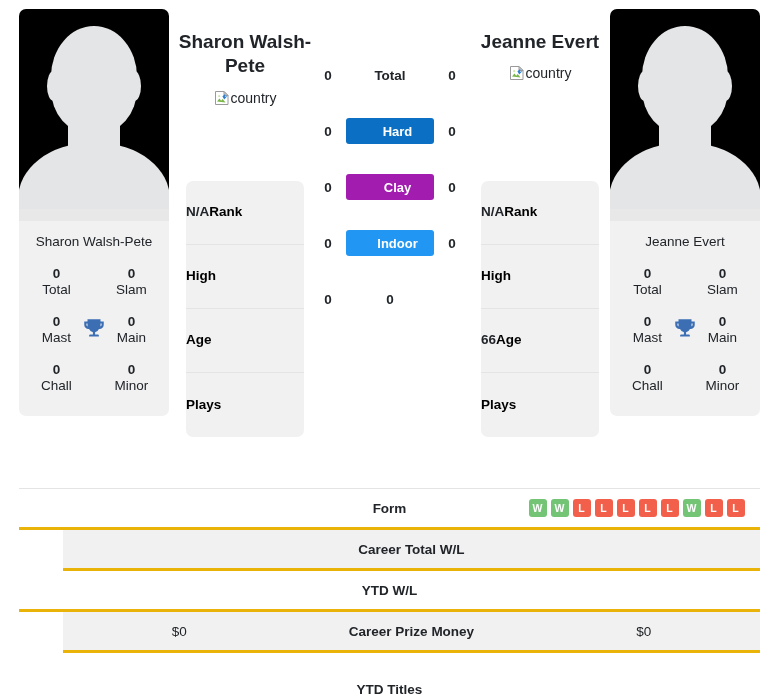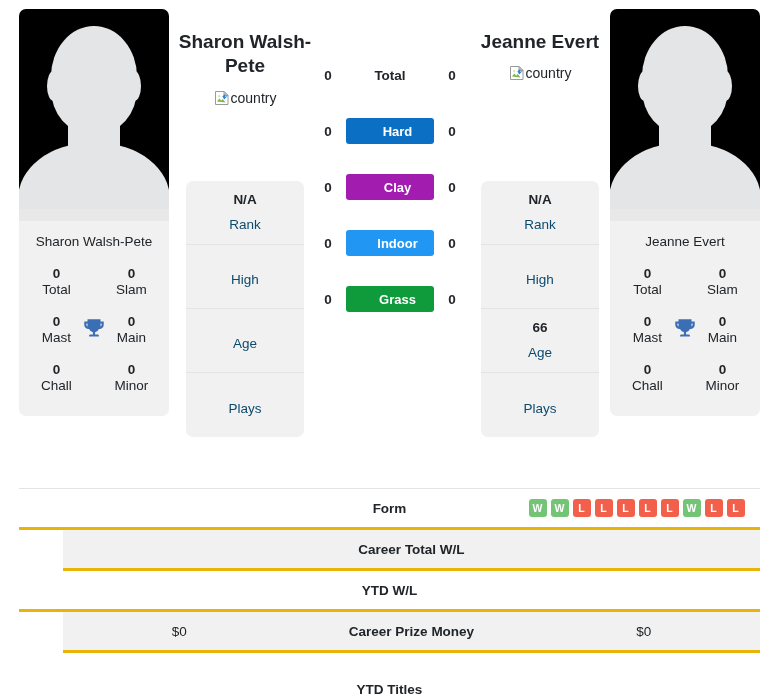--- a/index.html
+++ b/index.html
@@ -155,36 +155,35 @@
     width: 118px;
     background: #f1f1f1;
     border-radius: 7px;
     overflow: hidden;
   }
   .info-card.left  { left: 186px; }
   .info-card.right { left: 481px; }
   .info-row {
     height: 64px;
     display: flex;
-    flex-direction: column;
+    flex-direction: row;
     align-items: center;
-    justify-content: center;
     border-bottom: 1px solid #e4e4e4;
     line-height: 1.2;
-    gap: 8px;
   }
   .info-row:last-child { border-bottom: none; }
   .info-row .val {
     font-size: 13.5px;
     font-weight: bold;
     color: #212529;
   }
   .info-row .lbl {
     font-size: 13.5px;
-    color: #0c4a6e;
+    color: #000000;
+    font-weight: bold;
   }
 
   
   .surfaces {
     position: absolute;
     left: 310px;
     top: 60px;
     width: 160px;
   }
   .surf-row {
@@ -442,21 +441,20 @@
         <div class="surf-badge" style="background: #a21caf;">Clay</div>
         <div class="surf-num">0</div>
       </div>
       <div class="surf-row">
         <div class="surf-num">0</div>
         <div class="surf-badge" style="background: rgb(33, 150, 243);">Indoor</div>
         <div class="surf-num">0</div>
       </div>
       <div class="surf-row">
         <div class="surf-num">0</div>
-        <div class="surf-badge" style="background: rgb(15, 155, 60);">Grass</div>
         <div class="surf-num">0</div>
       </div>
     </div>
 
   </div>
 
   <div class="stats-table">
 
     <div class="stat-row">
       <div class="stat-left"></div>

